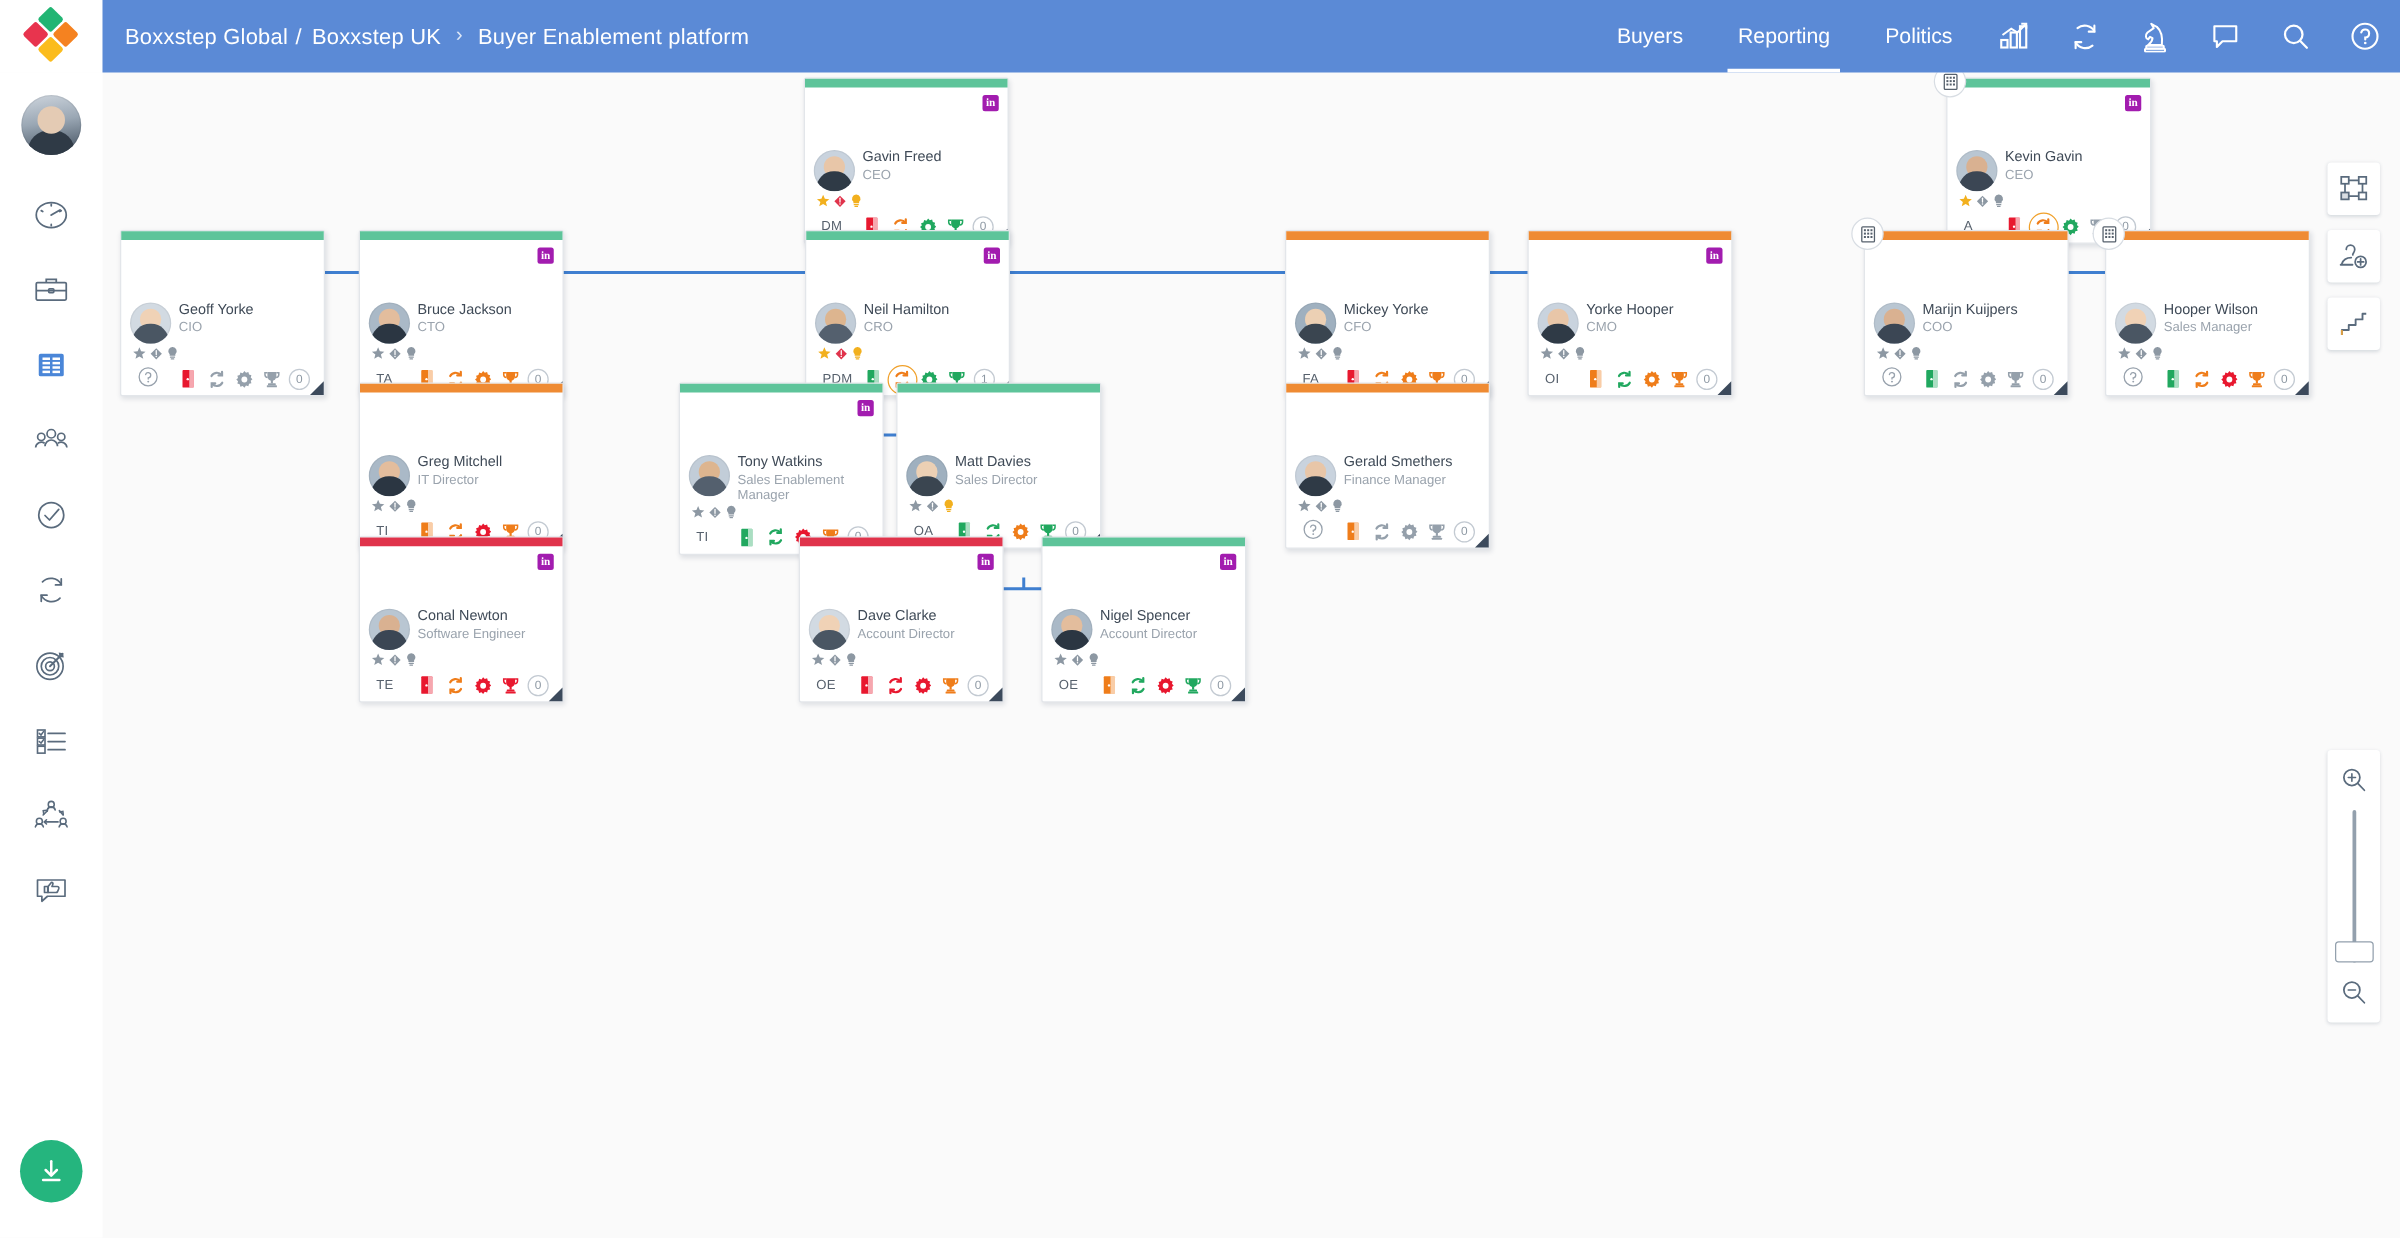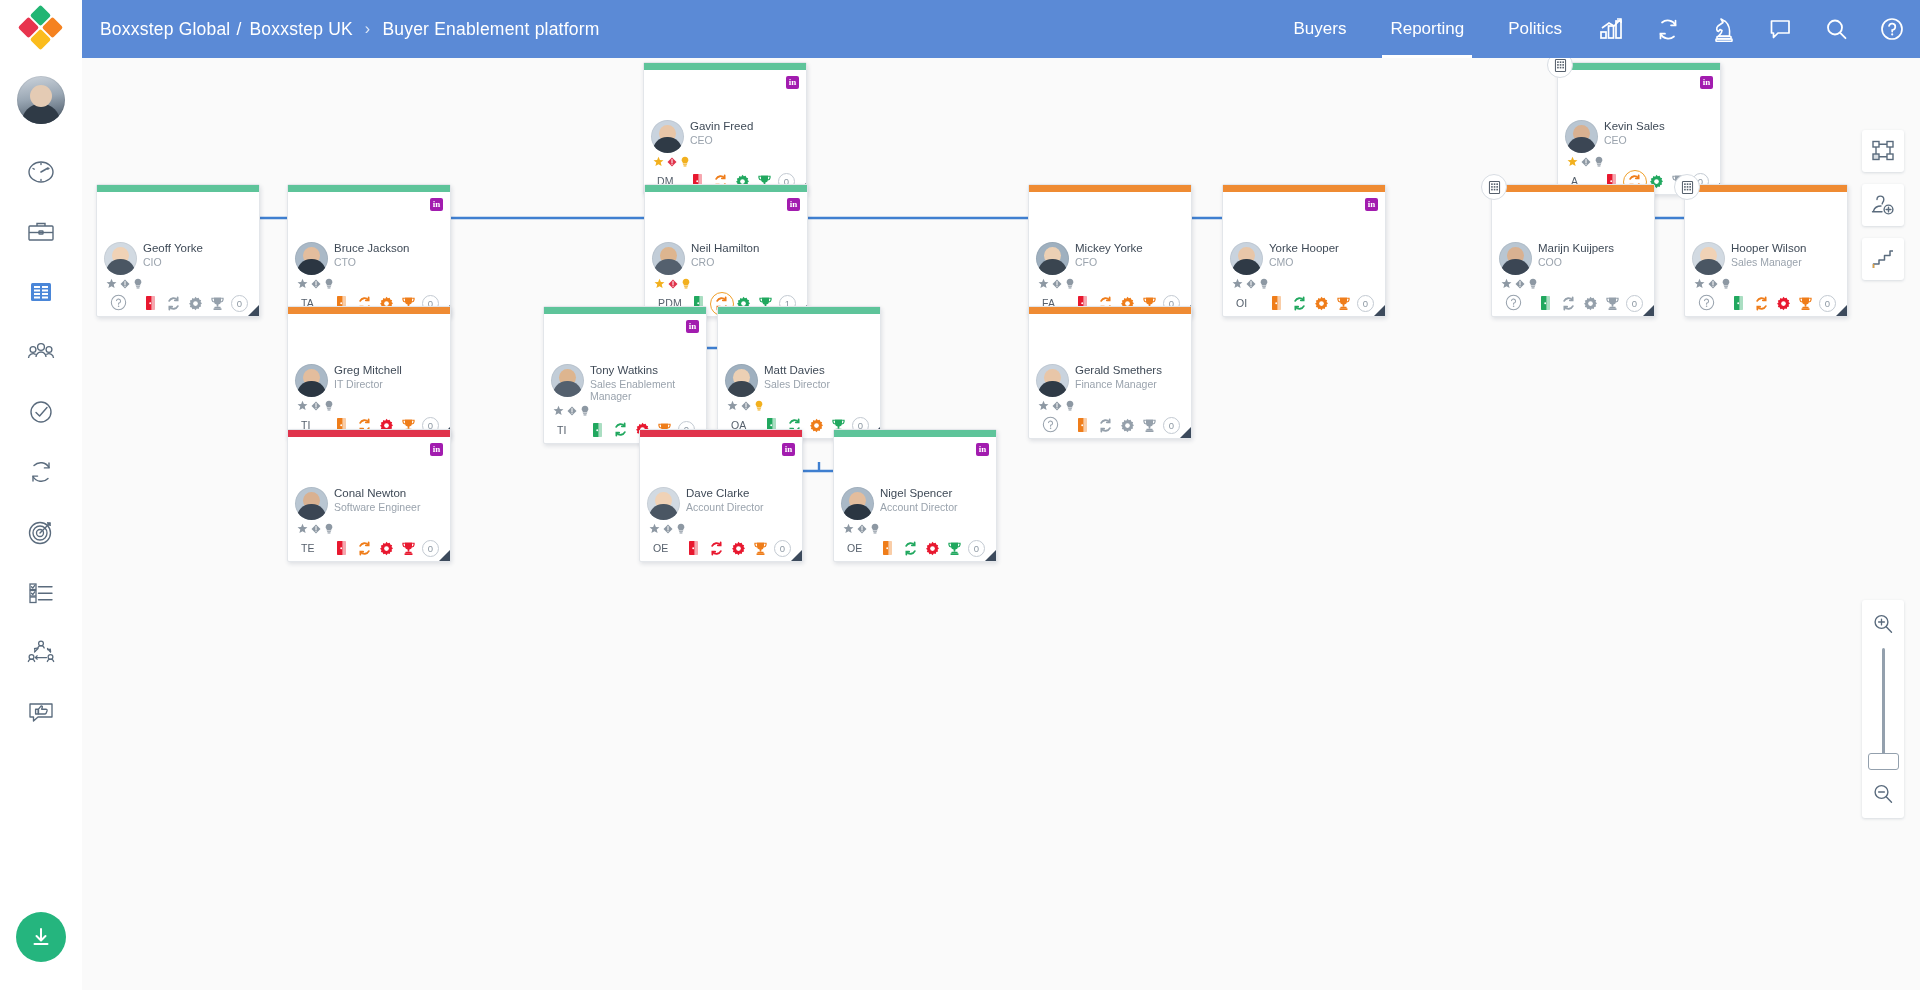--- a/index.html
+++ b/index.html
@@ -480,21 +480,21 @@
       </div>
     <div class="card-top" style="background:#5ec49a"></div>
     <div class="card-body">
       <div class="li-badge">in</div>
       <div class="row-main">
         <div class="c-avatar" style="background:#b9c6d2">
           <span class="face" style="background:#d9b191"></span>
           <span class="body" style="background:#3b4654"></span>
         </div>
         <div class="c-name-wrap">
-          <div class="c-name">Kevin Sales</div>
+          <div class="c-name">Kevin Gavin</div>
           <div class="c-title">CEO</div>
         </div>
       </div>
       <div class="row-badges">
           <span><svg width="11" height="11" viewBox="0 0 12 12">
               <path d="M6 .8 L7.5 4.4 L11.4 4.7 L8.4 7.2 L9.4 11 L6 8.9 L2.6 11 L3.6 7.2 L.6 4.7 L4.5 4.4 Z" fill="#f2b01e"></path>
             </svg></span>
           <span><svg width="10" height="10" viewBox="0 0 12 12">
               <path d="M6 .6 L11.4 6 L6 11.4 L.6 6 Z" fill="#8d98a3"></path>
               <path d="M6 3 V6.8" stroke="#fff" stroke-width="1.2" stroke-linecap="round"></path>

